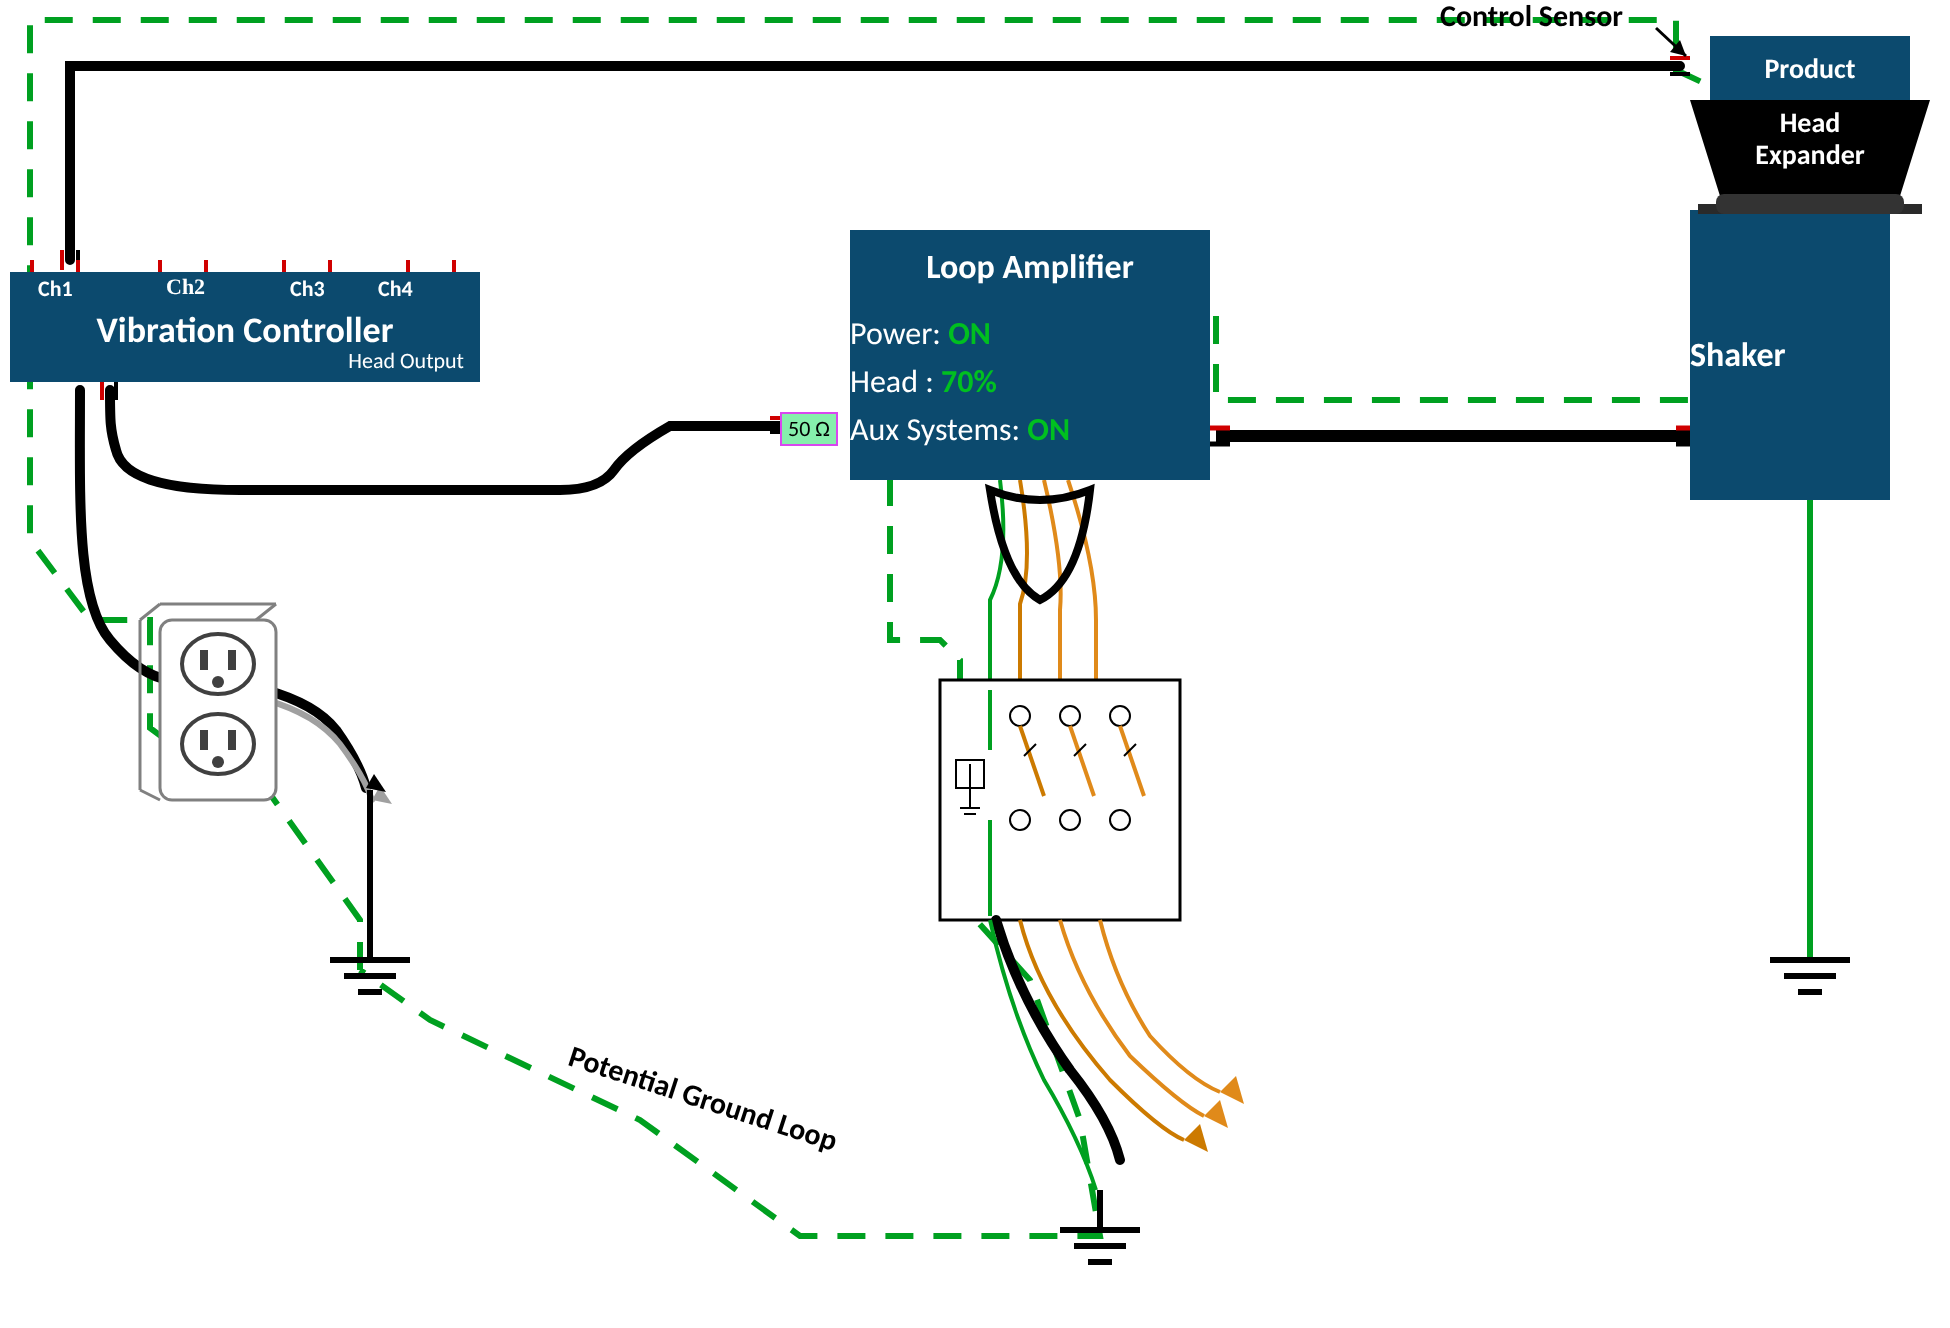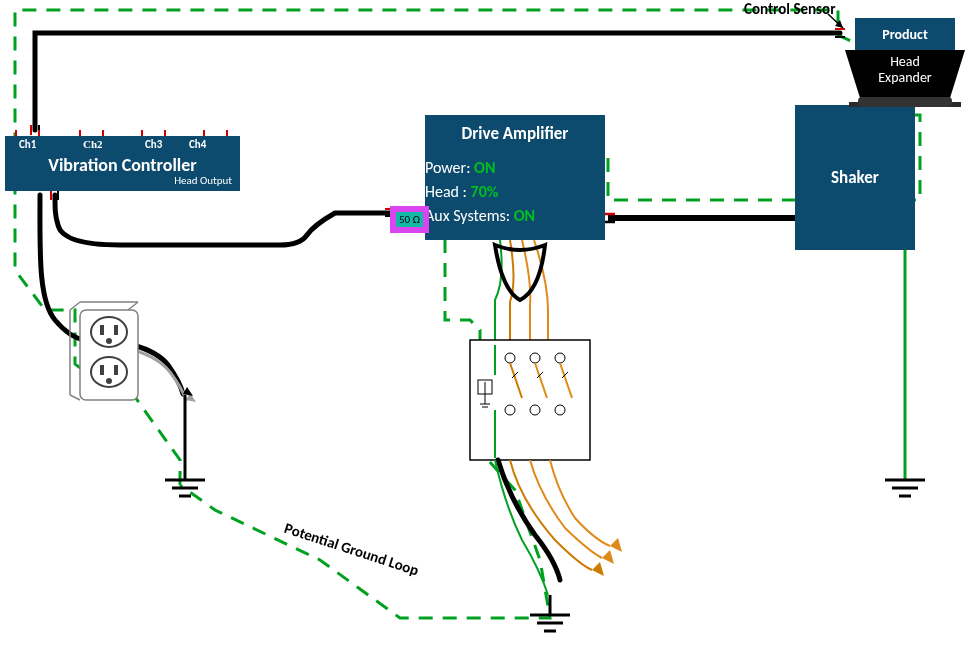--- a/index.html
+++ b/index.html
@@ -41,25 +41,25 @@
     font-size: 11px;
   }
   .amp-row {
     font-size: 16px;
     text-align: left;
     line-height: 1.5;
   }
   .amp-row .on { color: #00c020; font-weight: bold; }
   .imped {
     position: absolute;
-    background: #14b8a6;
+    background: #86efac;
     color: #000;
     font-size: 11px;
     text-align: center;
-    border: 6px solid #d946ef;
+    border: 1px solid #d946ef;
     padding: 1px 3px;
   }
   .ann {
     position: absolute;
     color: #000;
     font-weight: bold;
   }
 </style>
 </head>
 <body>
@@ -236,55 +236,55 @@
   <div style="position:absolute;top:-6px;left:33px;width:2px;height:6px;background:#d00000;"></div>
   <div style="position:absolute;top:-6px;left:74px;width:2px;height:6px;background:#d00000;"></div>
   <div style="position:absolute;top:-6px;left:97px;width:2px;height:6px;background:#d00000;"></div>
   <div style="position:absolute;top:-6px;left:136px;width:2px;height:6px;background:#d00000;"></div>
   <div style="position:absolute;top:-6px;left:159px;width:2px;height:6px;background:#d00000;"></div>
   <div style="position:absolute;top:-6px;left:198px;width:2px;height:6px;background:#d00000;"></div>
   <div style="position:absolute;top:-6px;left:221px;width:2px;height:6px;background:#d00000;"></div>
 </div>
 
 <div class="box" style="left:425px; top:115px; width:180px; height:125px;">
-  <div class="title" style="font-size:17px; padding-top:8px;">Drive Amplifier</div>
+  <div class="title" style="font-size:17px; padding-top:8px;">Loop Amplifier</div>
   <div style="margin-top:12px;">
     <div class="amp-row">
       <span>Power:</span>
       <span class="on">ON</span>
     </div>
     <div class="amp-row">
       <span>Head :</span>
       <span class="on">70%</span>
     </div>
     <div class="amp-row">
       <span>Aux Systems:</span>
       <span class="on">ON</span>
     </div>
   </div>
 </div>
 <div class="imped" style="left:390px; top:206px;">50 Ω</div>
 
-<div class="box" style="left:795px; top:105px; width:120px; height:145px; display:flex; align-items:center; justify-content:center;">
+<div class="box" style="left:845px; top:105px; width:100px; height:145px; display:flex; align-items:center; justify-content:flex-start;">
   <div class="title" style="font-size:17px;">Shaker</div>
 </div>
 
 <div style="position:absolute; left:835px; top:50px; width:140px; height:55px;">
   <svg width="140" height="55">
         <polygon points="10,0 130,0 115,48 25,48" fill="#000"></polygon>
       </svg>
-  <div style="position:absolute; top:4px; width:100%; text-align:center; color:#fff; font-weight:normal; font-size:14px; line-height:1.15;">
+  <div style="position:absolute; top:4px; width:100%; text-align:center; color:#fff; font-weight:bold; font-size:14px; line-height:1.15;">
     <div>Head</div>
     <div>Expander</div>
   </div>
 
   <div style="position:absolute;left:14px;bottom:-2px;width:112px;height:5px;background:#2a2a2a;"></div>
 </div>
 
 <div class="box" style="left:855px; top:18px; width:100px; height:32px; display:flex;align-items:center;justify-content:center;">
   <div class="title" style="font-size:14px;">Product</div>
 </div>
 
 <div style="position:absolute; left:858px; top:97px; width:94px; height:10px; background:#333; border-radius:4px;"></div>
 
-<div class="ann" style="left:744px; top:0px; font-size:15px;">Control Sensor</div>
+<div class="ann" style="left:720px; top:0px; font-size:15px;">Control Sensor</div>
 
 </div>
 
 </body></html>

